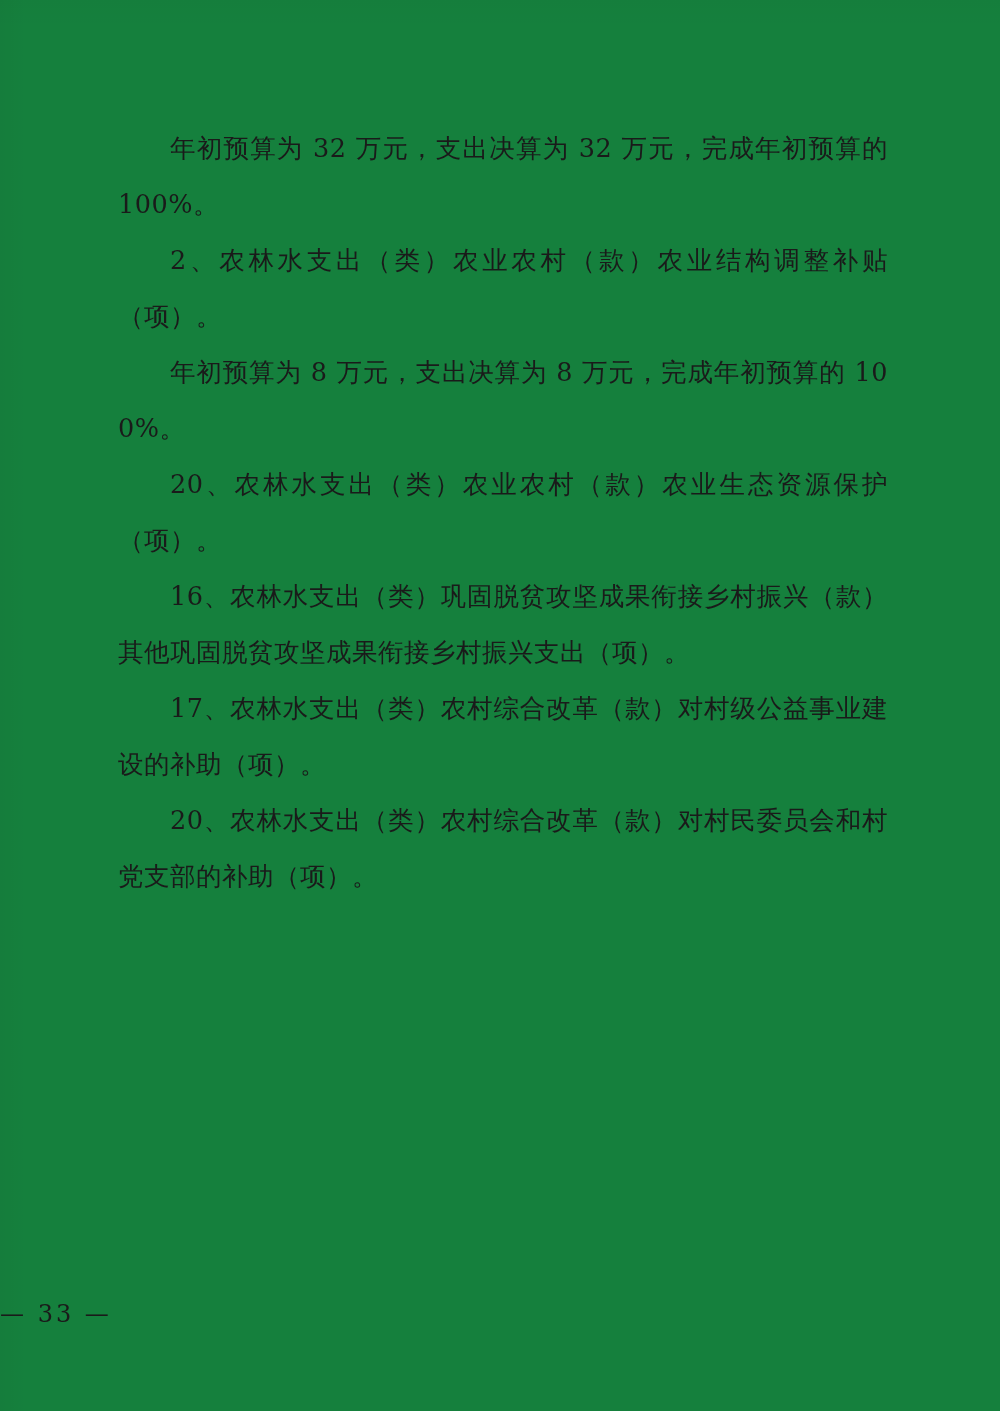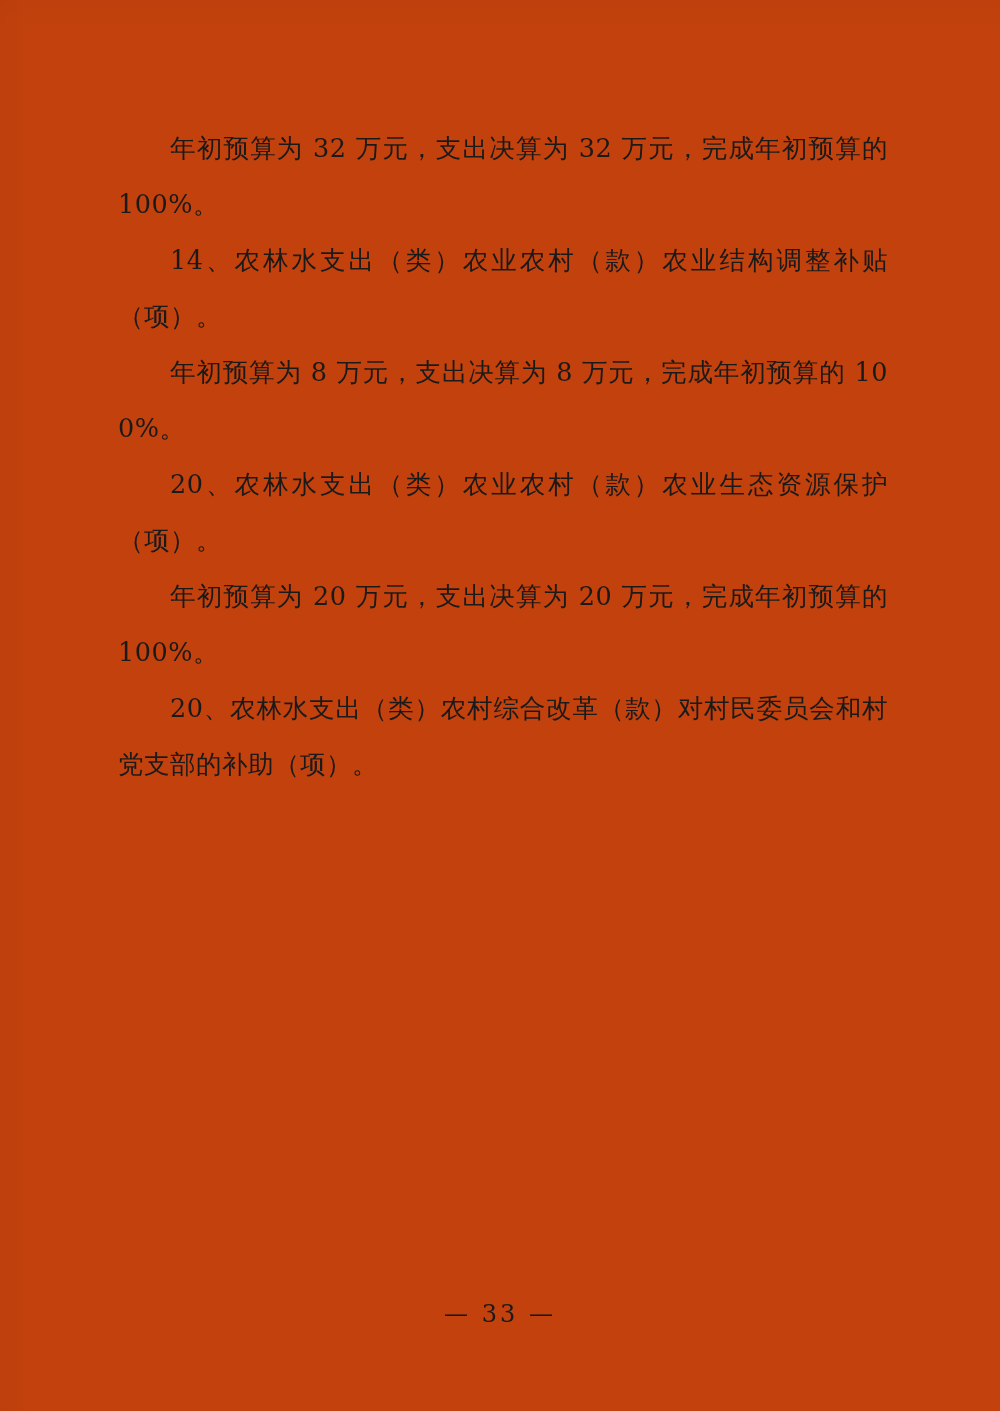--- a/index.html
+++ b/index.html
@@ -4,21 +4,21 @@
 <style>
   html, body {
     margin: 0;
     padding: 0;
     background: #ffffff;
   }
   .page {
     position: relative;
     width: 1000px;
     height: 1411px;
-    background: #c2410c;
+    background: #15803d;
     box-sizing: border-box;
     overflow: hidden;
     font-family: "DejaVu Serif", "Liberation Serif", serif;
     color: #1a1a1a;
   }
   
   .page::before {
     content: "";
     position: absolute;
     inset: 0;
@@ -43,33 +43,34 @@
     word-break: break-all;
   }
   p.indent {
     text-indent: 52px;
   }
   .footer {
     position: absolute;
     left: 0;
     right: 0;
     top: 1300px;
-    text-align: center;
+    text-align: left;
     font-size: 24px;
     font-family: "DejaVu Serif", "Liberation Serif", serif;
     letter-spacing: 3px;
     color: #1a1a1a;
   }
 </style>
 </head>
 <body>
 
 <div class="page">
   <div class="body-area">
     <p class="para indent">年初预算为 32 万元，支出决算为 32 万元，完成年初预算的 100%。</p>
-    <p class="para indent">14、农林水支出（类）农业农村（款）农业结构调整补贴（项）。</p>
+    <p class="para indent">2、农林水支出（类）农业农村（款）农业结构调整补贴（项）。</p>
     <p class="para indent">年初预算为 8 万元，支出决算为 8 万元，完成年初预算的 100%。</p>
     <p class="para indent">20、农林水支出（类）农业农村（款）农业生态资源保护（项）。</p>
-    <p class="para indent">年初预算为 20 万元，支出决算为 20 万元，完成年初预算的 100%。</p>
+    <p class="para indent">16、农林水支出（类）巩固脱贫攻坚成果衔接乡村振兴（款）其他巩固脱贫攻坚成果衔接乡村振兴支出（项）。</p>
+    <p class="para indent">17、农林水支出（类）农村综合改革（款）对村级公益事业建设的补助（项）。</p>
     <p class="para indent">20、农林水支出（类）农村综合改革（款）对村民委员会和村党支部的补助（项）。</p>
   </div>
   <div class="footer">— 33 —</div>
 </div>
 
 </body></html>

